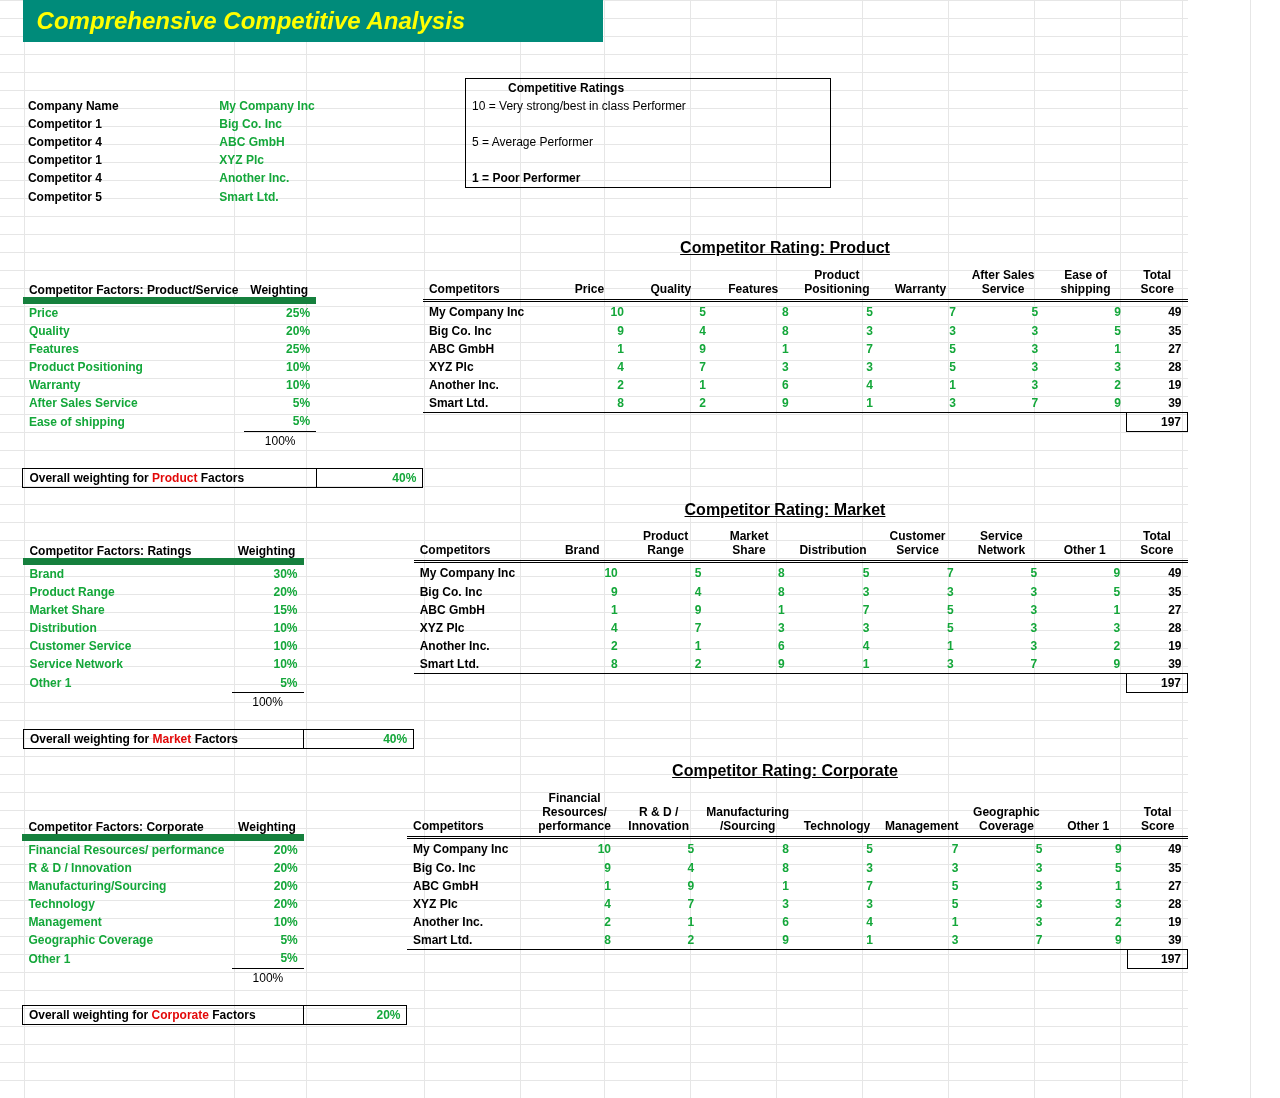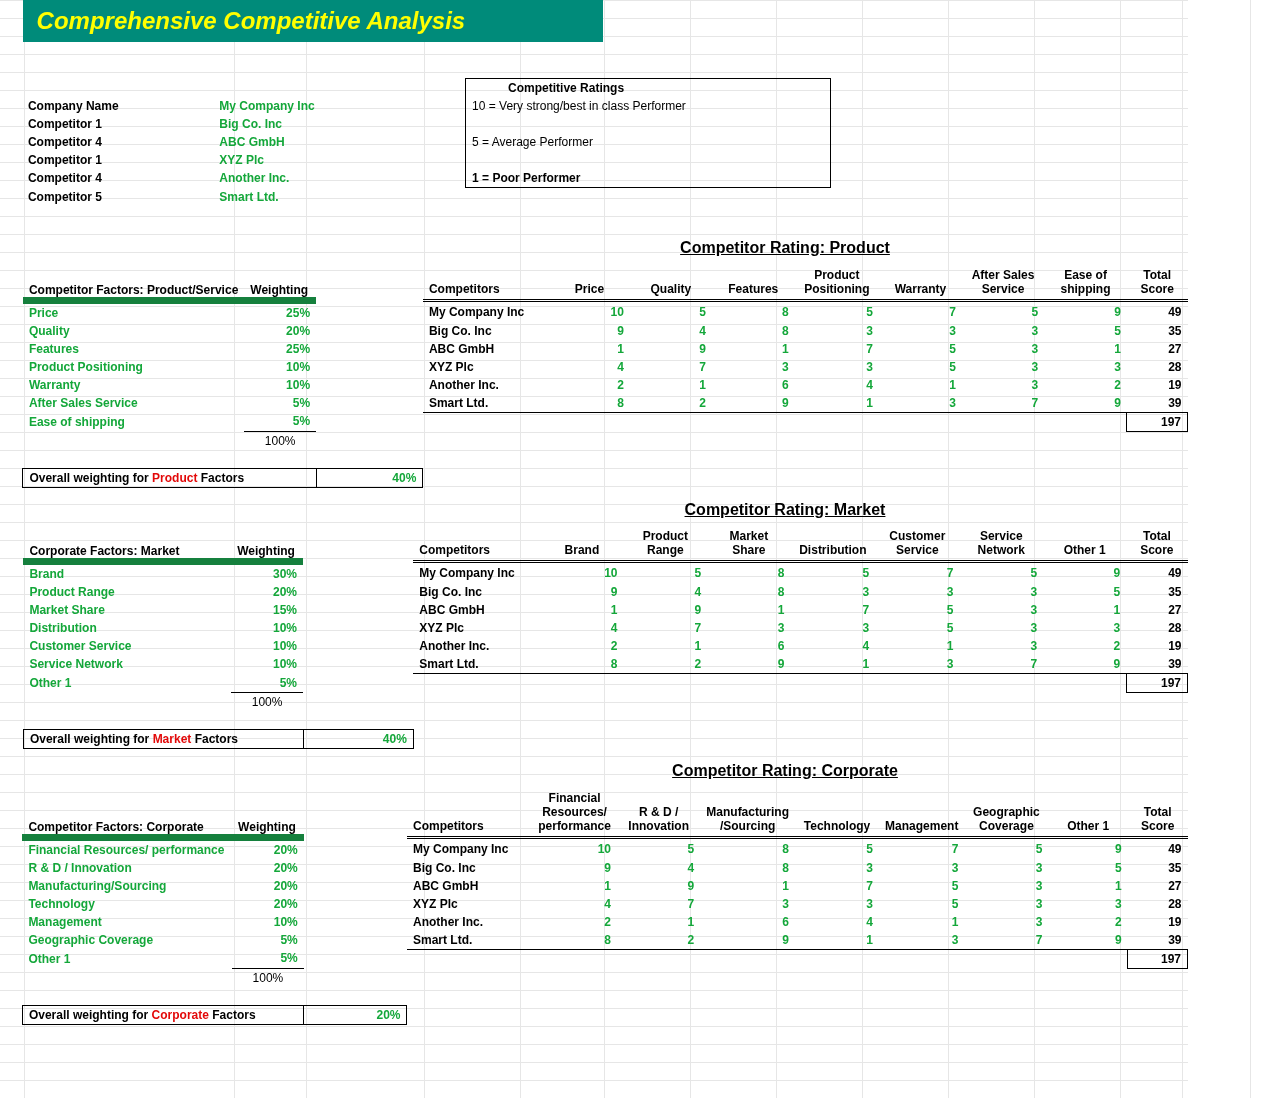--- a/index.html
+++ b/index.html
@@ -413,21 +413,21 @@
             <col class="col-g">
             <col class="col-h">
             <col class="col-i">
             <col class="col-j">
             <col class="col-k">
             <col class="col-l">
           </colgroup>
           <tbody>
             <tr style="height:40px">
               <td></td>
-              <td class="hdr" style="vertical-align:bottom">Corporate Factors: Market</td>
+              <td class="hdr" style="vertical-align:bottom">Competitor Factors: Ratings</td>
               <td class="hdr" style="vertical-align:bottom">Weighting</td>
               <td></td>
               <td class="hdr-dbl left">Competitors</td>
               <td class="hdr-dbl">Brand</td>
               <td class="hdr-dbl">Product Range</td>
               <td class="hdr-dbl">Market Share</td>
               <td class="hdr-dbl">Distribution</td>
               <td class="hdr-dbl">Customer Service</td>
               <td class="hdr-dbl">Service Network</td>
               <td class="hdr-dbl">Other 1</td>

